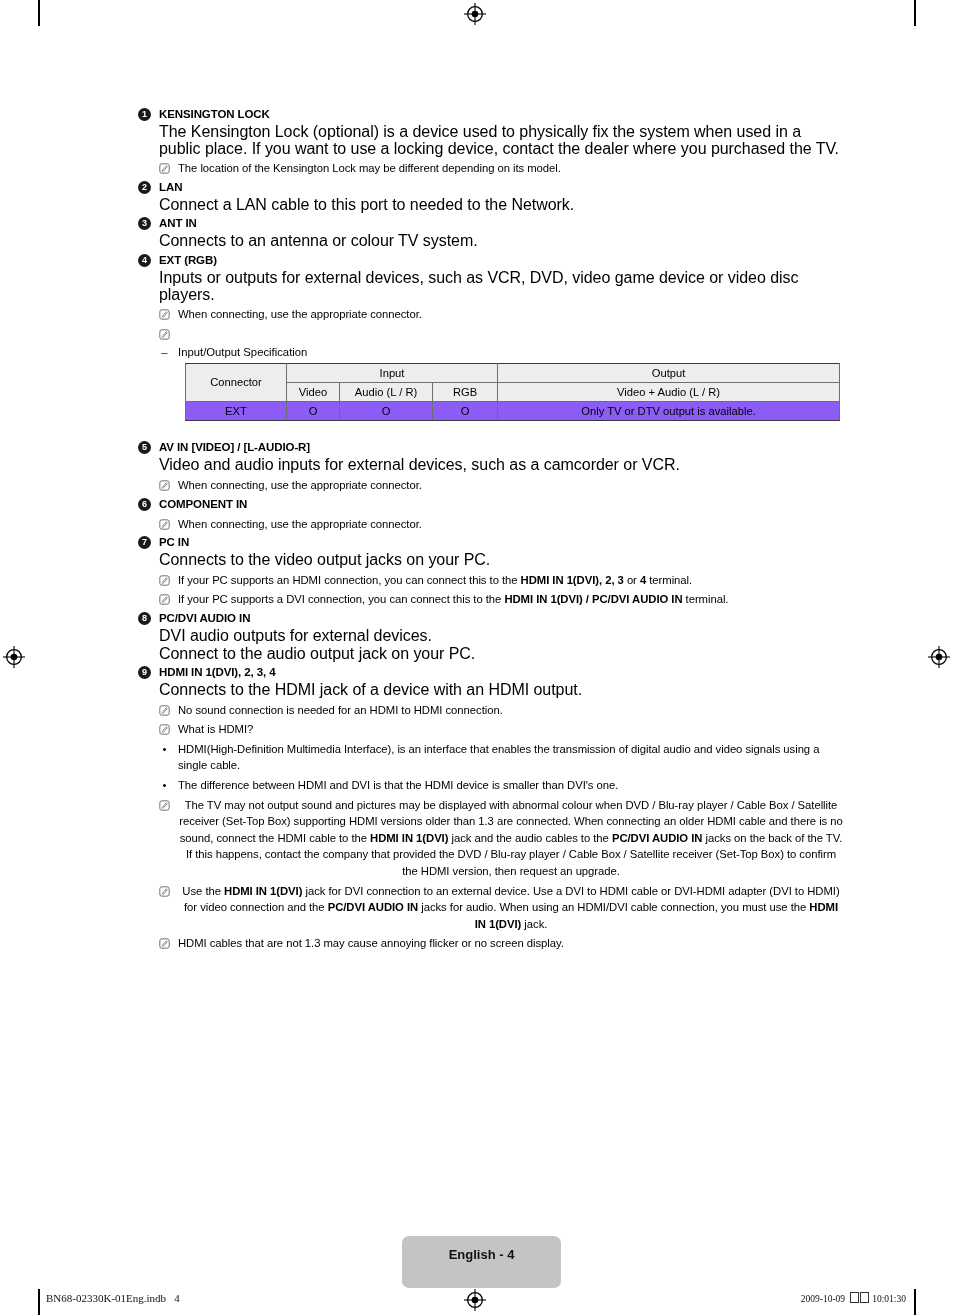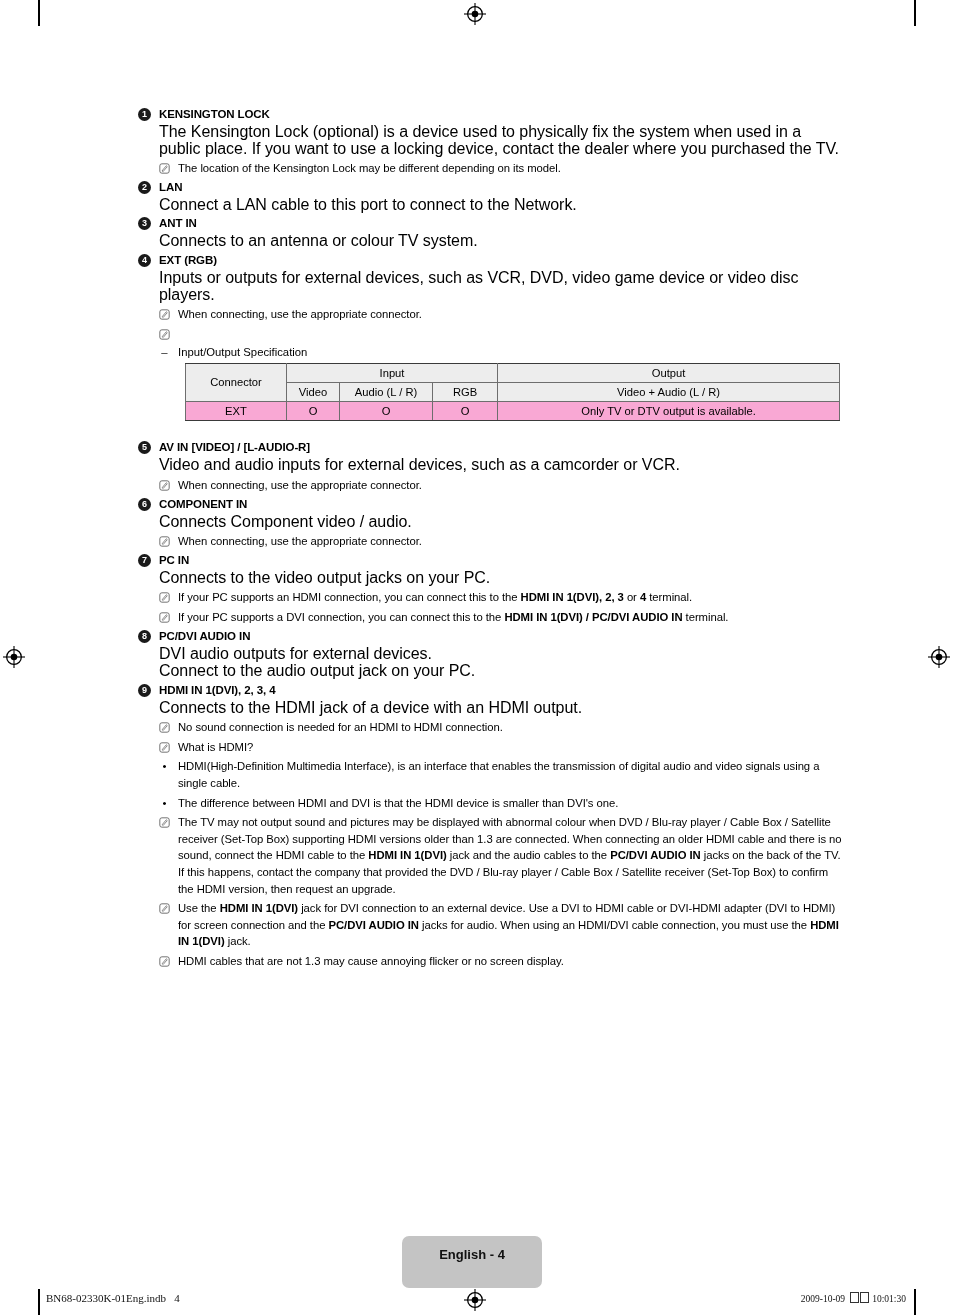--- a/index.html
+++ b/index.html
@@ -91,20 +91,21 @@
     flex: 0 0 auto;
     width: 11px;
     height: 11px;
     margin-top: 3px;
     margin-right: 8px;
   }
   .note-text {
     font-size: 11.3px;
     line-height: 16.6px;
     letter-spacing: -0.05px;
+    text-align: center;
   }
 
   
   .dash-line {
     display: flex;
     align-items: flex-start;
     margin: 4px 0 3px 0;
   }
   .dash-mark {
     flex: 0 0 auto;
@@ -154,32 +155,32 @@
     text-align: center;
     font-weight: normal;
     padding: 1px 2px;
     height: 16px;
     line-height: 15px;
   }
   table.spec thead td, table.spec thead th {
     background: #ededed;
   }
   table.spec tbody td {
-    background: #f9a8d4;
+    background: #8b5cf6;
   }
   td.bold-cell { font-weight: bold; }
   table.spec .outer-top { border-top: 1.5px solid #3a3a3a; }
   table.spec .outer-bottom { border-bottom: 1.5px solid #3a3a3a; }
 
   
   .page-tab {
     position: absolute;
     left: 402px;
     top: 1236px;
-    width: 140px;
+    width: 159px;
     height: 52px;
     background: #c4c4c4;
     border-radius: 7px;
   }
   .page-tab span {
     display: block;
     text-align: center;
     font-size: 13px;
     font-weight: bold;
     line-height: 17px;
@@ -271,21 +272,21 @@
         </div>
       </div>
     </div>
 
     <div class="section">
       <div class="sec-head">
         <div class="num-badge">2</div>
         <div class="sec-title">LAN</div>
       </div>
       <div class="sec-body">
-        <p class="para">Connect a LAN cable to this port to connect to the Network.</p>
+        <p class="para">Connect a LAN cable to this port to needed to the Network.</p>
       </div>
     </div>
 
     <div class="section">
       <div class="sec-head">
         <div class="num-badge">3</div>
         <div class="sec-title">ANT IN</div>
       </div>
       <div class="sec-body">
         <p class="para">Connects to an antenna or colour TV system.</p>
@@ -364,21 +365,20 @@
         </div>
       </div>
     </div>
 
     <div class="section">
       <div class="sec-head">
         <div class="num-badge">6</div>
         <div class="sec-title">COMPONENT IN</div>
       </div>
       <div class="sec-body">
-        <p class="para">Connects Component video / audio.</p>
         <div class="note">
           <svg class="note-icon" viewBox="0 0 16 16">
             <rect x="1.2" y="1.2" width="13.6" height="13.6" rx="3" ry="3" fill="none" stroke="#555" stroke-width="1.2"></rect>
             <path d="M4.6 11.2 L10.6 4.0 L12.0 5.3 L6.0 12.4 Z" fill="none" stroke="#555" stroke-width="1"></path>
           </svg>
           <div class="note-text">When connecting, use the appropriate connector.</div>
         </div>
       </div>
     </div>
 
@@ -455,21 +455,21 @@
             <path d="M4.6 11.2 L10.6 4.0 L12.0 5.3 L6.0 12.4 Z" fill="none" stroke="#555" stroke-width="1"></path>
           </svg>
           <div class="note-text"><span>The TV may not output sound and pictures may be displayed with abnormal colour when DVD / Blu-ray player / Cable Box / Satellite receiver (Set-Top Box) supporting HDMI versions older than 1.3 are connected. When connecting an older HDMI cable and there is no sound, connect the HDMI cable to the </span><b>HDMI IN 1(DVI)</b><span> jack and the audio cables to the </span><b>PC/DVI AUDIO IN</b><span> jacks on the back of the TV. If this happens, contact the company that provided the DVD / Blu-ray player / Cable Box / Satellite receiver (Set-Top Box) to confirm the HDMI version, then request an upgrade.</span></div>
         </div>
 
         <div class="note">
           <svg class="note-icon" viewBox="0 0 16 16">
             <rect x="1.2" y="1.2" width="13.6" height="13.6" rx="3" ry="3" fill="none" stroke="#555" stroke-width="1.2"></rect>
             <path d="M4.6 11.2 L10.6 4.0 L12.0 5.3 L6.0 12.4 Z" fill="none" stroke="#555" stroke-width="1"></path>
           </svg>
-          <div class="note-text"><span>Use the </span><b>HDMI IN 1(DVI)</b><span> jack for DVI connection to an external device. Use a DVI to HDMI cable or DVI-HDMI adapter (DVI to HDMI) for screen connection and the </span><b>PC/DVI AUDIO IN</b><span> jacks for audio. When using an HDMI/DVI cable connection, you must use the </span><b>HDMI IN 1(DVI)</b><span> jack.</span></div>
+          <div class="note-text"><span>Use the </span><b>HDMI IN 1(DVI)</b><span> jack for DVI connection to an external device. Use a DVI to HDMI cable or DVI-HDMI adapter (DVI to HDMI) for video connection and the </span><b>PC/DVI AUDIO IN</b><span> jacks for audio. When using an HDMI/DVI cable connection, you must use the </span><b>HDMI IN 1(DVI)</b><span> jack.</span></div>
         </div>
 
         <div class="note">
           <svg class="note-icon" viewBox="0 0 16 16">
             <rect x="1.2" y="1.2" width="13.6" height="13.6" rx="3" ry="3" fill="none" stroke="#555" stroke-width="1.2"></rect>
             <path d="M4.6 11.2 L10.6 4.0 L12.0 5.3 L6.0 12.4 Z" fill="none" stroke="#555" stroke-width="1"></path>
           </svg>
           <div class="note-text">HDMI cables that are not 1.3 may cause annoying flicker or no screen display.</div>
         </div>
       </div>

